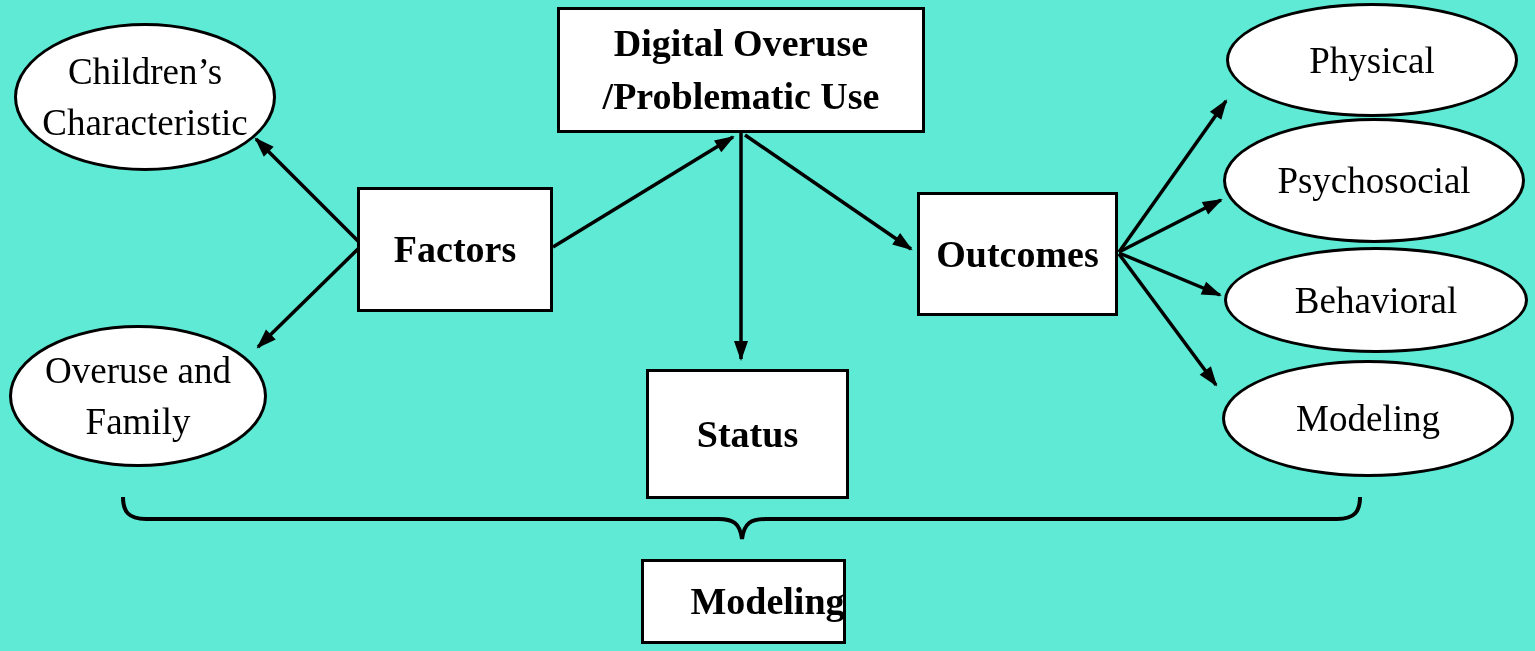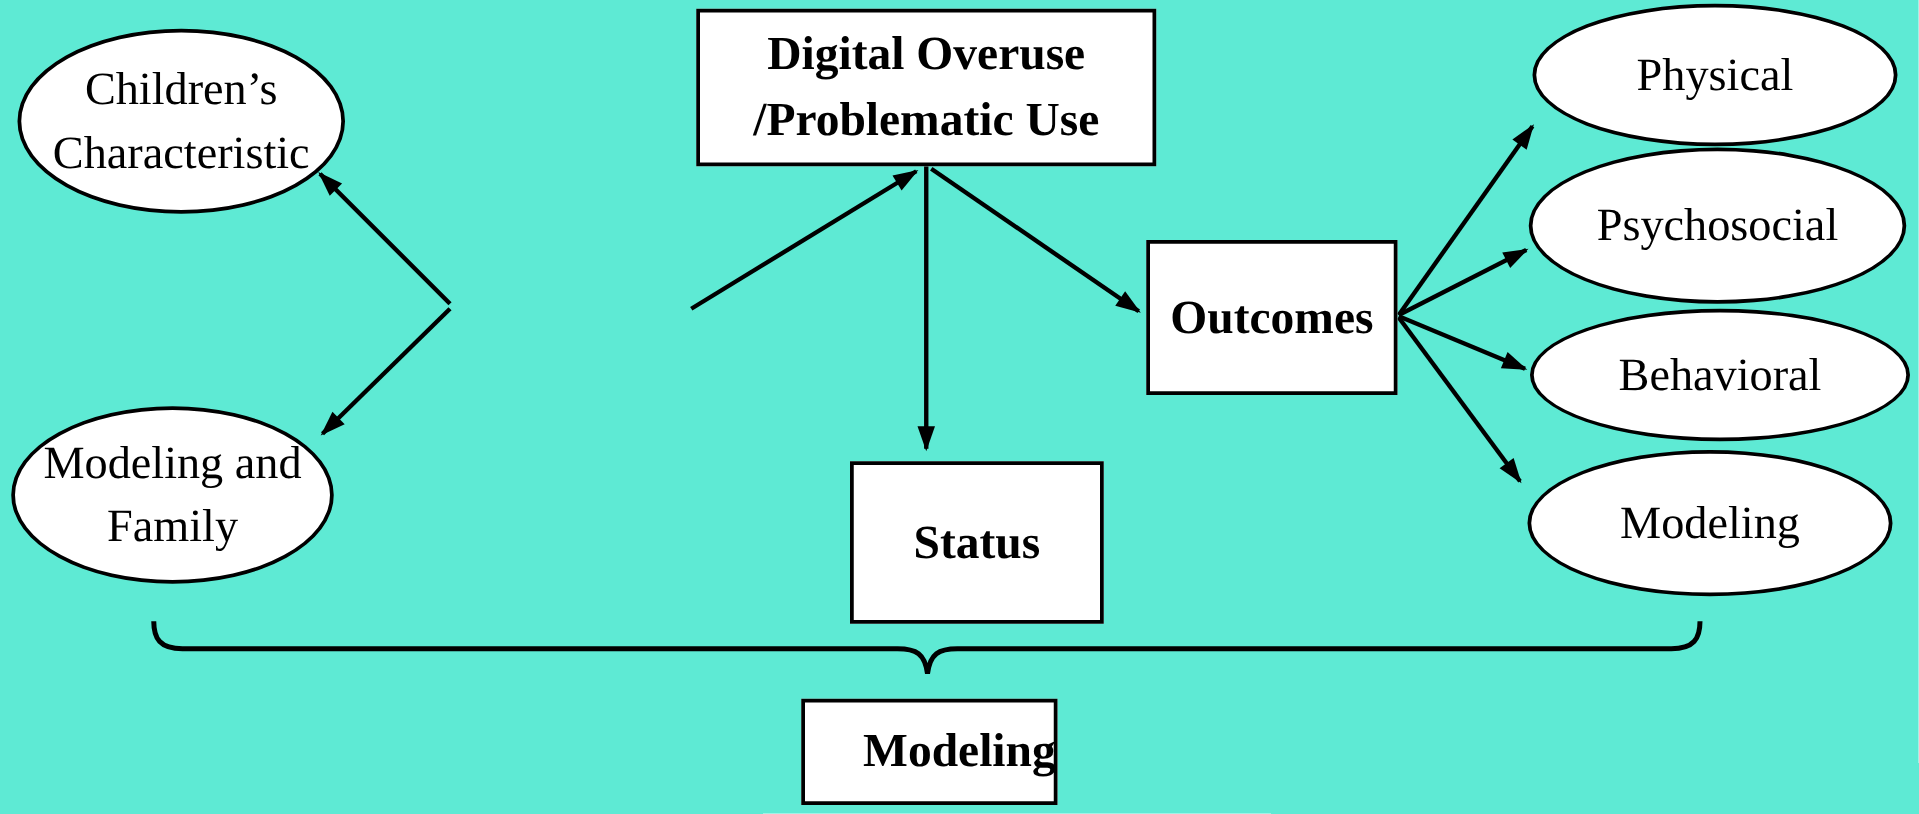--- a/index.html
+++ b/index.html
@@ -45,21 +45,21 @@
     border-radius: 50%;
     font-size: 37px;
     line-height: 51px;
   }
   .node span { display: block; white-space: nowrap; }
 
   
   #digital-overuse-box { left: 557px; top: 7px;   width: 368px; height: 126px; }
   #factors-box         { left: 357px; top: 187px; width: 196px; height: 125px; }
   #outcomes-box        { left: 917px; top: 192px; width: 201px; height: 124px; text-align: right; }
-  #status-box          { left: 680px; top: 369px; width: 203px; height: 130px; }
+  #status-box          { left: 646px; top: 369px; width: 203px; height: 130px; }
   #modeling-box        { left: 641px; top: 559px; width: 205px; height: 85px; padding-left: 48px;  }
 
   
   #childrens-ellipse    { left: 14px;   top: 23px;  width: 262px; height: 148px; align-items: center; }
   #parents-ellipse      { left: 9px;    top: 325px; width: 258px; height: 142px; }
   #physical-ellipse     { left: 1226px; top: 3px;   width: 292px; height: 114px; }
   #psychosocial-ellipse { left: 1223px; top: 118px; width: 302px; height: 125px; }
   #behavioral-ellipse   { left: 1224px; top: 247px; width: 304px; height: 106px; }
   #cognitive-ellipse    { left: 1222px; top: 360px; width: 292px; height: 117px; }
 
@@ -103,40 +103,43 @@
              C 744 523 751 519 766 519
              L 1337 519
              C 1355 519 1360 511 1360 497"></path>
   </svg>
 
   <div class="node box" id="digital-overuse-box">
     <span>Digital Overuse</span>
     <span>/Problematic Use</span>
   </div>
 
+  <div class="node box" id="factors-box">
+    <span>Factors</span>
+  </div>
 
   <div class="node box" id="outcomes-box">
     <span>Outcomes</span>
   </div>
 
   <div class="node box" id="status-box">
     <span>Status</span>
   </div>
 
   <div class="node box" id="modeling-box">
     <span>Modeling</span>
   </div>
 
   <div class="node ellipse" id="childrens-ellipse">
     <span>Children’s</span>
     <span>Characteristic</span>
   </div>
 
   <div class="node ellipse" id="parents-ellipse">
-    <span>Modeling and</span>
+    <span>Overuse and</span>
     <span>Family</span>
   </div>
 
   <div class="node ellipse" id="physical-ellipse">
     <span>Physical</span>
   </div>
 
   <div class="node ellipse" id="psychosocial-ellipse">
     <span>Psychosocial</span>
   </div>

